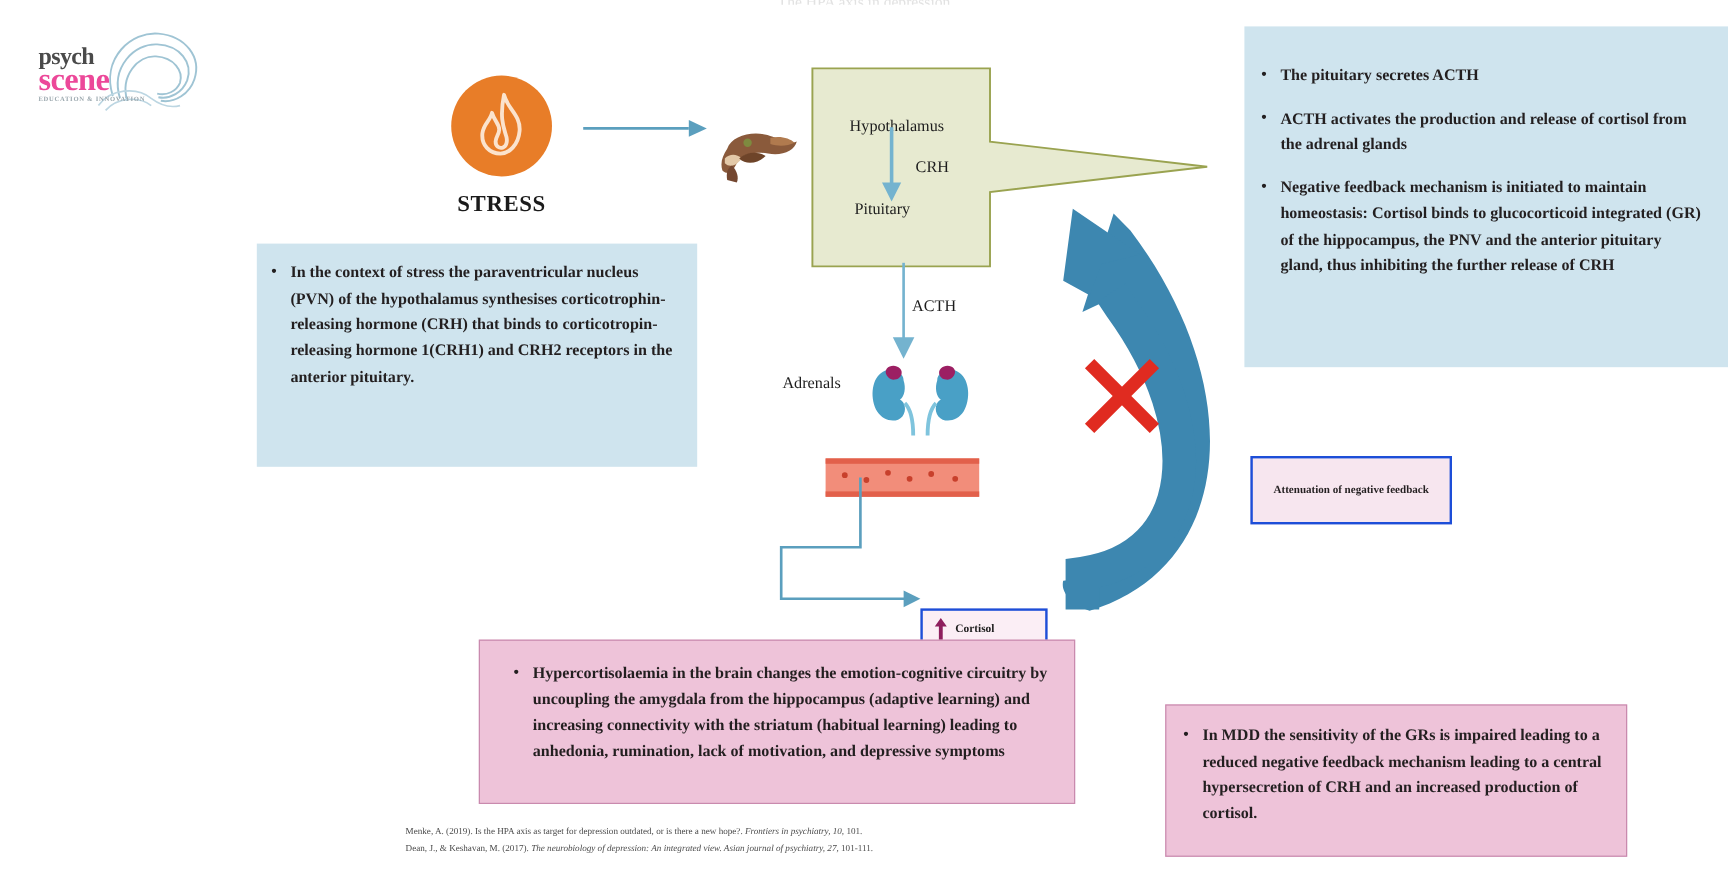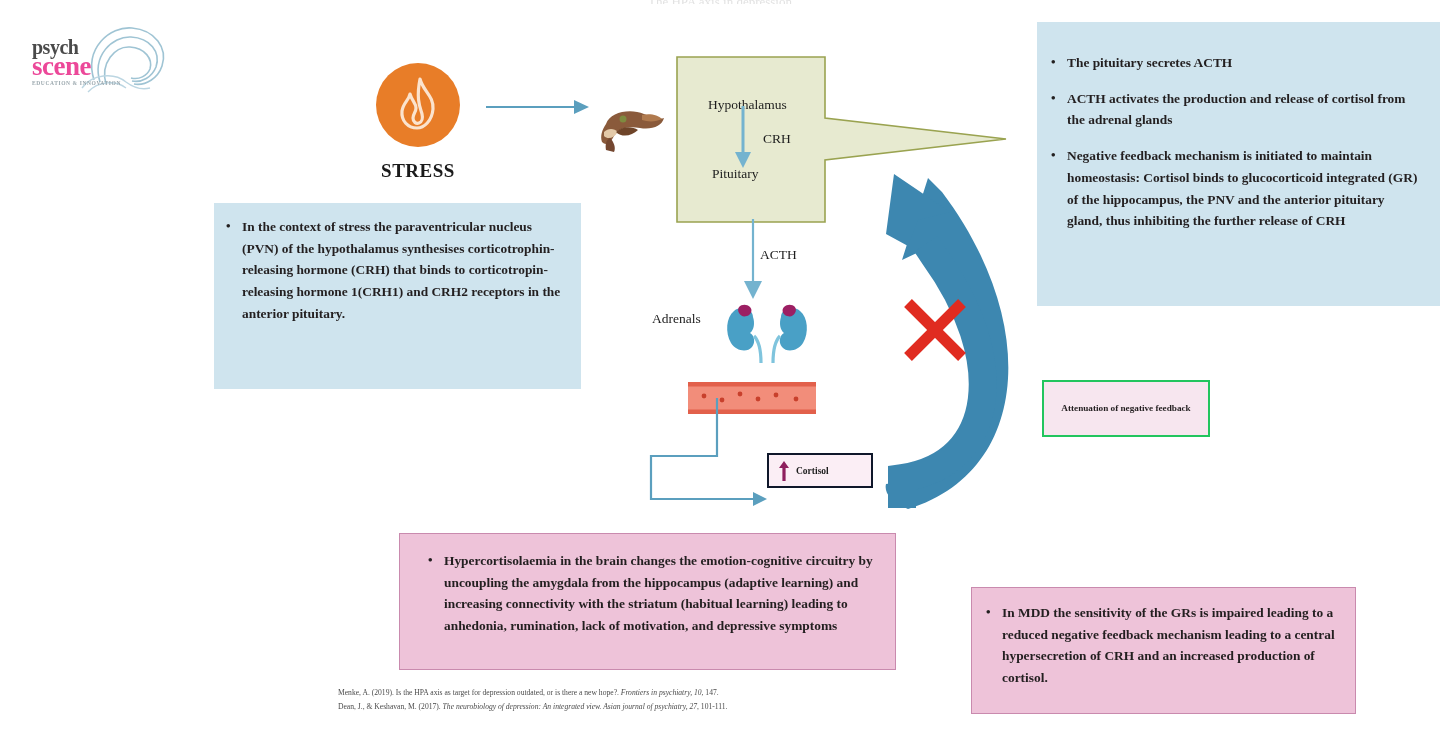--- a/index.html
+++ b/index.html
@@ -103,21 +103,21 @@
     margin-top: 44px;
   }
   #box-attenuation {
     left: 1042px; top: 380px; width: 168px; height: 57px;
     padding: 0;
     display: flex; align-items: center; justify-content: center;
     text-align: center;
     font-size: 9.2px;
     line-height: 1.5;
     background: #f7e6ef;
-    border: 2px solid #22c55e;
+    border: 2px solid #1d4ed8;
   }
 
   
   .stress-wrap {
     position: absolute;
     left: 373px; top: 63px;
     width: 90px;
     text-align: center;
   }
   .stress-circle {
@@ -160,24 +160,24 @@
     font-size: 13.5px;
     color: #1d1d1d;
     white-space: nowrap;
   }
   #lbl-acth { left: 760px; top: 247px; }
   #lbl-adrenals { left: 652px; top: 311px; }
 
   
   #cortisol-box {
     position: absolute;
-    left: 767px; top: 453px;
+    left: 767px; top: 507px;
     width: 106px; height: 35px;
     background: #fbeef5;
-    border: 2px solid #0f172a;
+    border: 2px solid #1d4ed8;
     box-sizing: border-box;
     display: flex;
     align-items: center;
     gap: 6px;
     padding-left: 9px;
   }
   #cortisol-label {
     font-family: "Liberation Serif", serif;
     font-weight: 700;
     font-size: 9.5px;
@@ -373,20 +373,20 @@
       <li>In MDD the sensitivity of the GRs is impaired leading to a reduced negative feedback mechanism leading to a central hypersecretion of CRH and an increased production of cortisol.</li>
     </ul>
   </div>
 
   <div class="infobox" id="box-attenuation">
     <span>Attenuation of negative feedback</span>
   </div>
 
   <div id="citation">
     <div>
-      <span>Menke, A. (2019). Is the HPA axis as target for depression outdated, or is there a new hope?. </span><em>Frontiers in psychiatry, 10</em><span>, 147.</span>
+      <span>Menke, A. (2019). Is the HPA axis as target for depression outdated, or is there a new hope?. </span><em>Frontiers in psychiatry, 10</em><span>, 101.</span>
     </div>
     <div>
       <span>Dean, J., &amp; Keshavan, M. (2017). </span><em>The neurobiology of depression: An integrated view. Asian journal of psychiatry, 27</em><span>, 101-111.</span>
     </div>
   </div>
 
 </div>
 
 </body></html>

